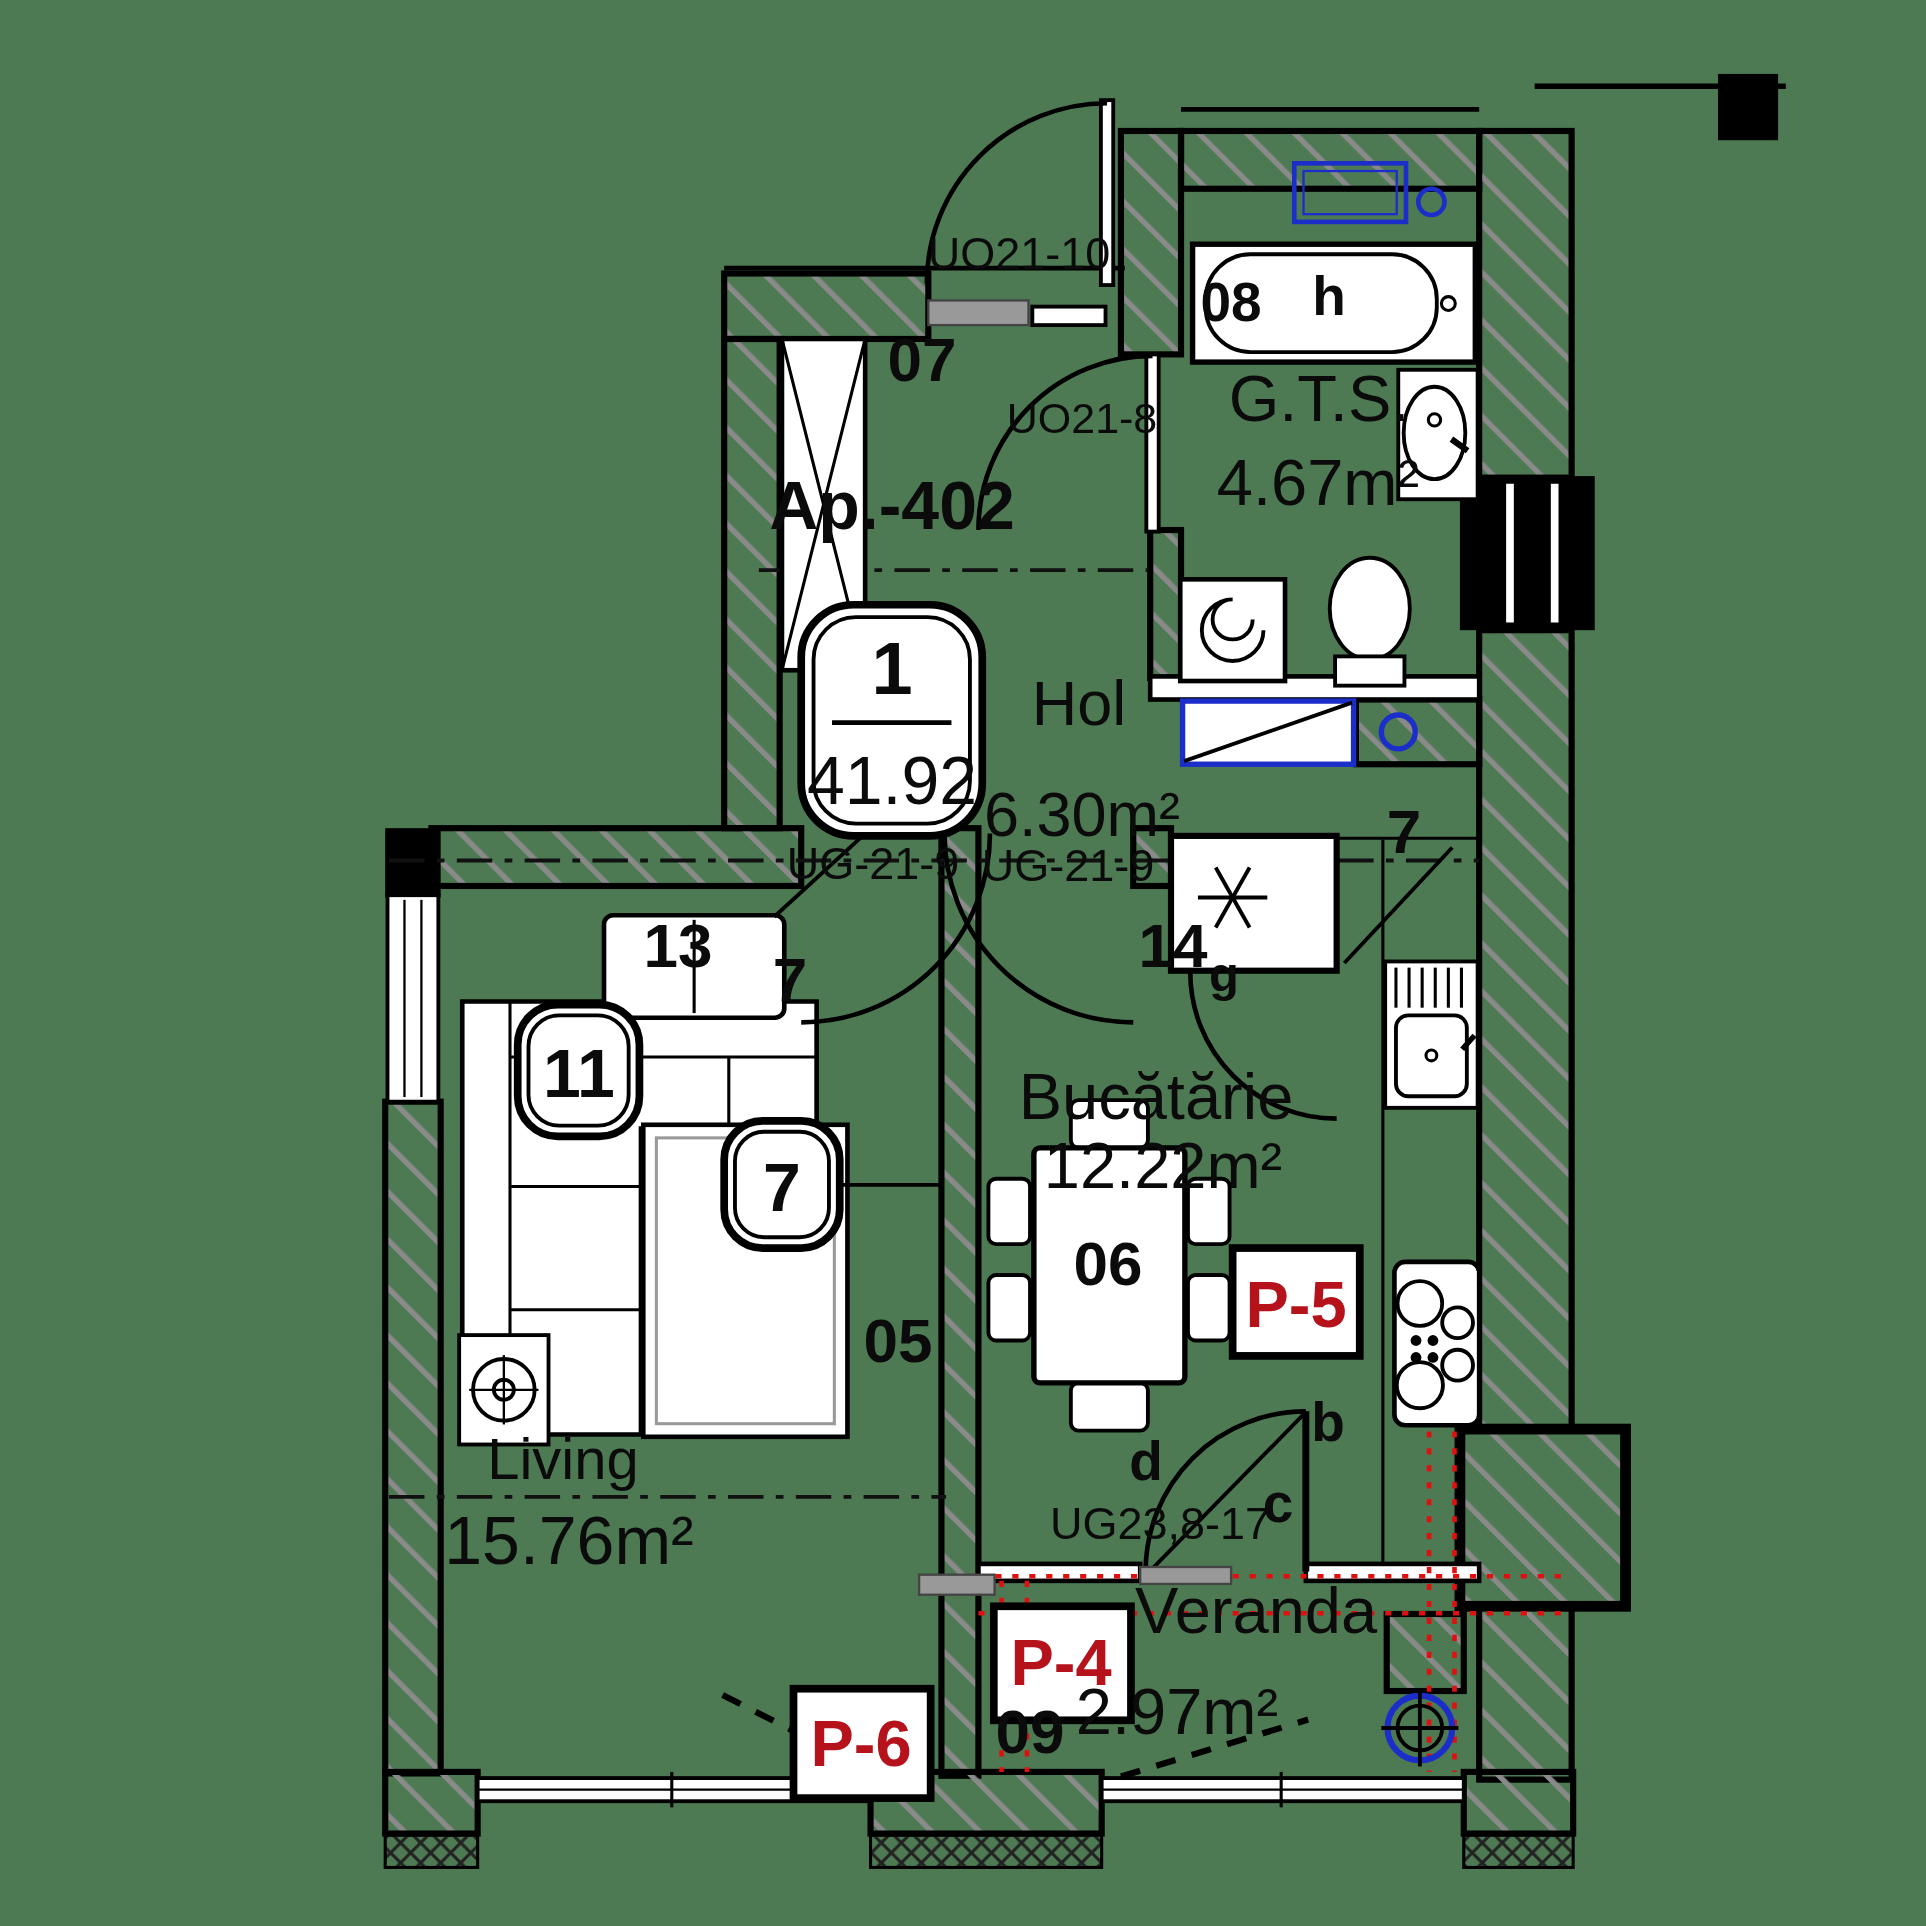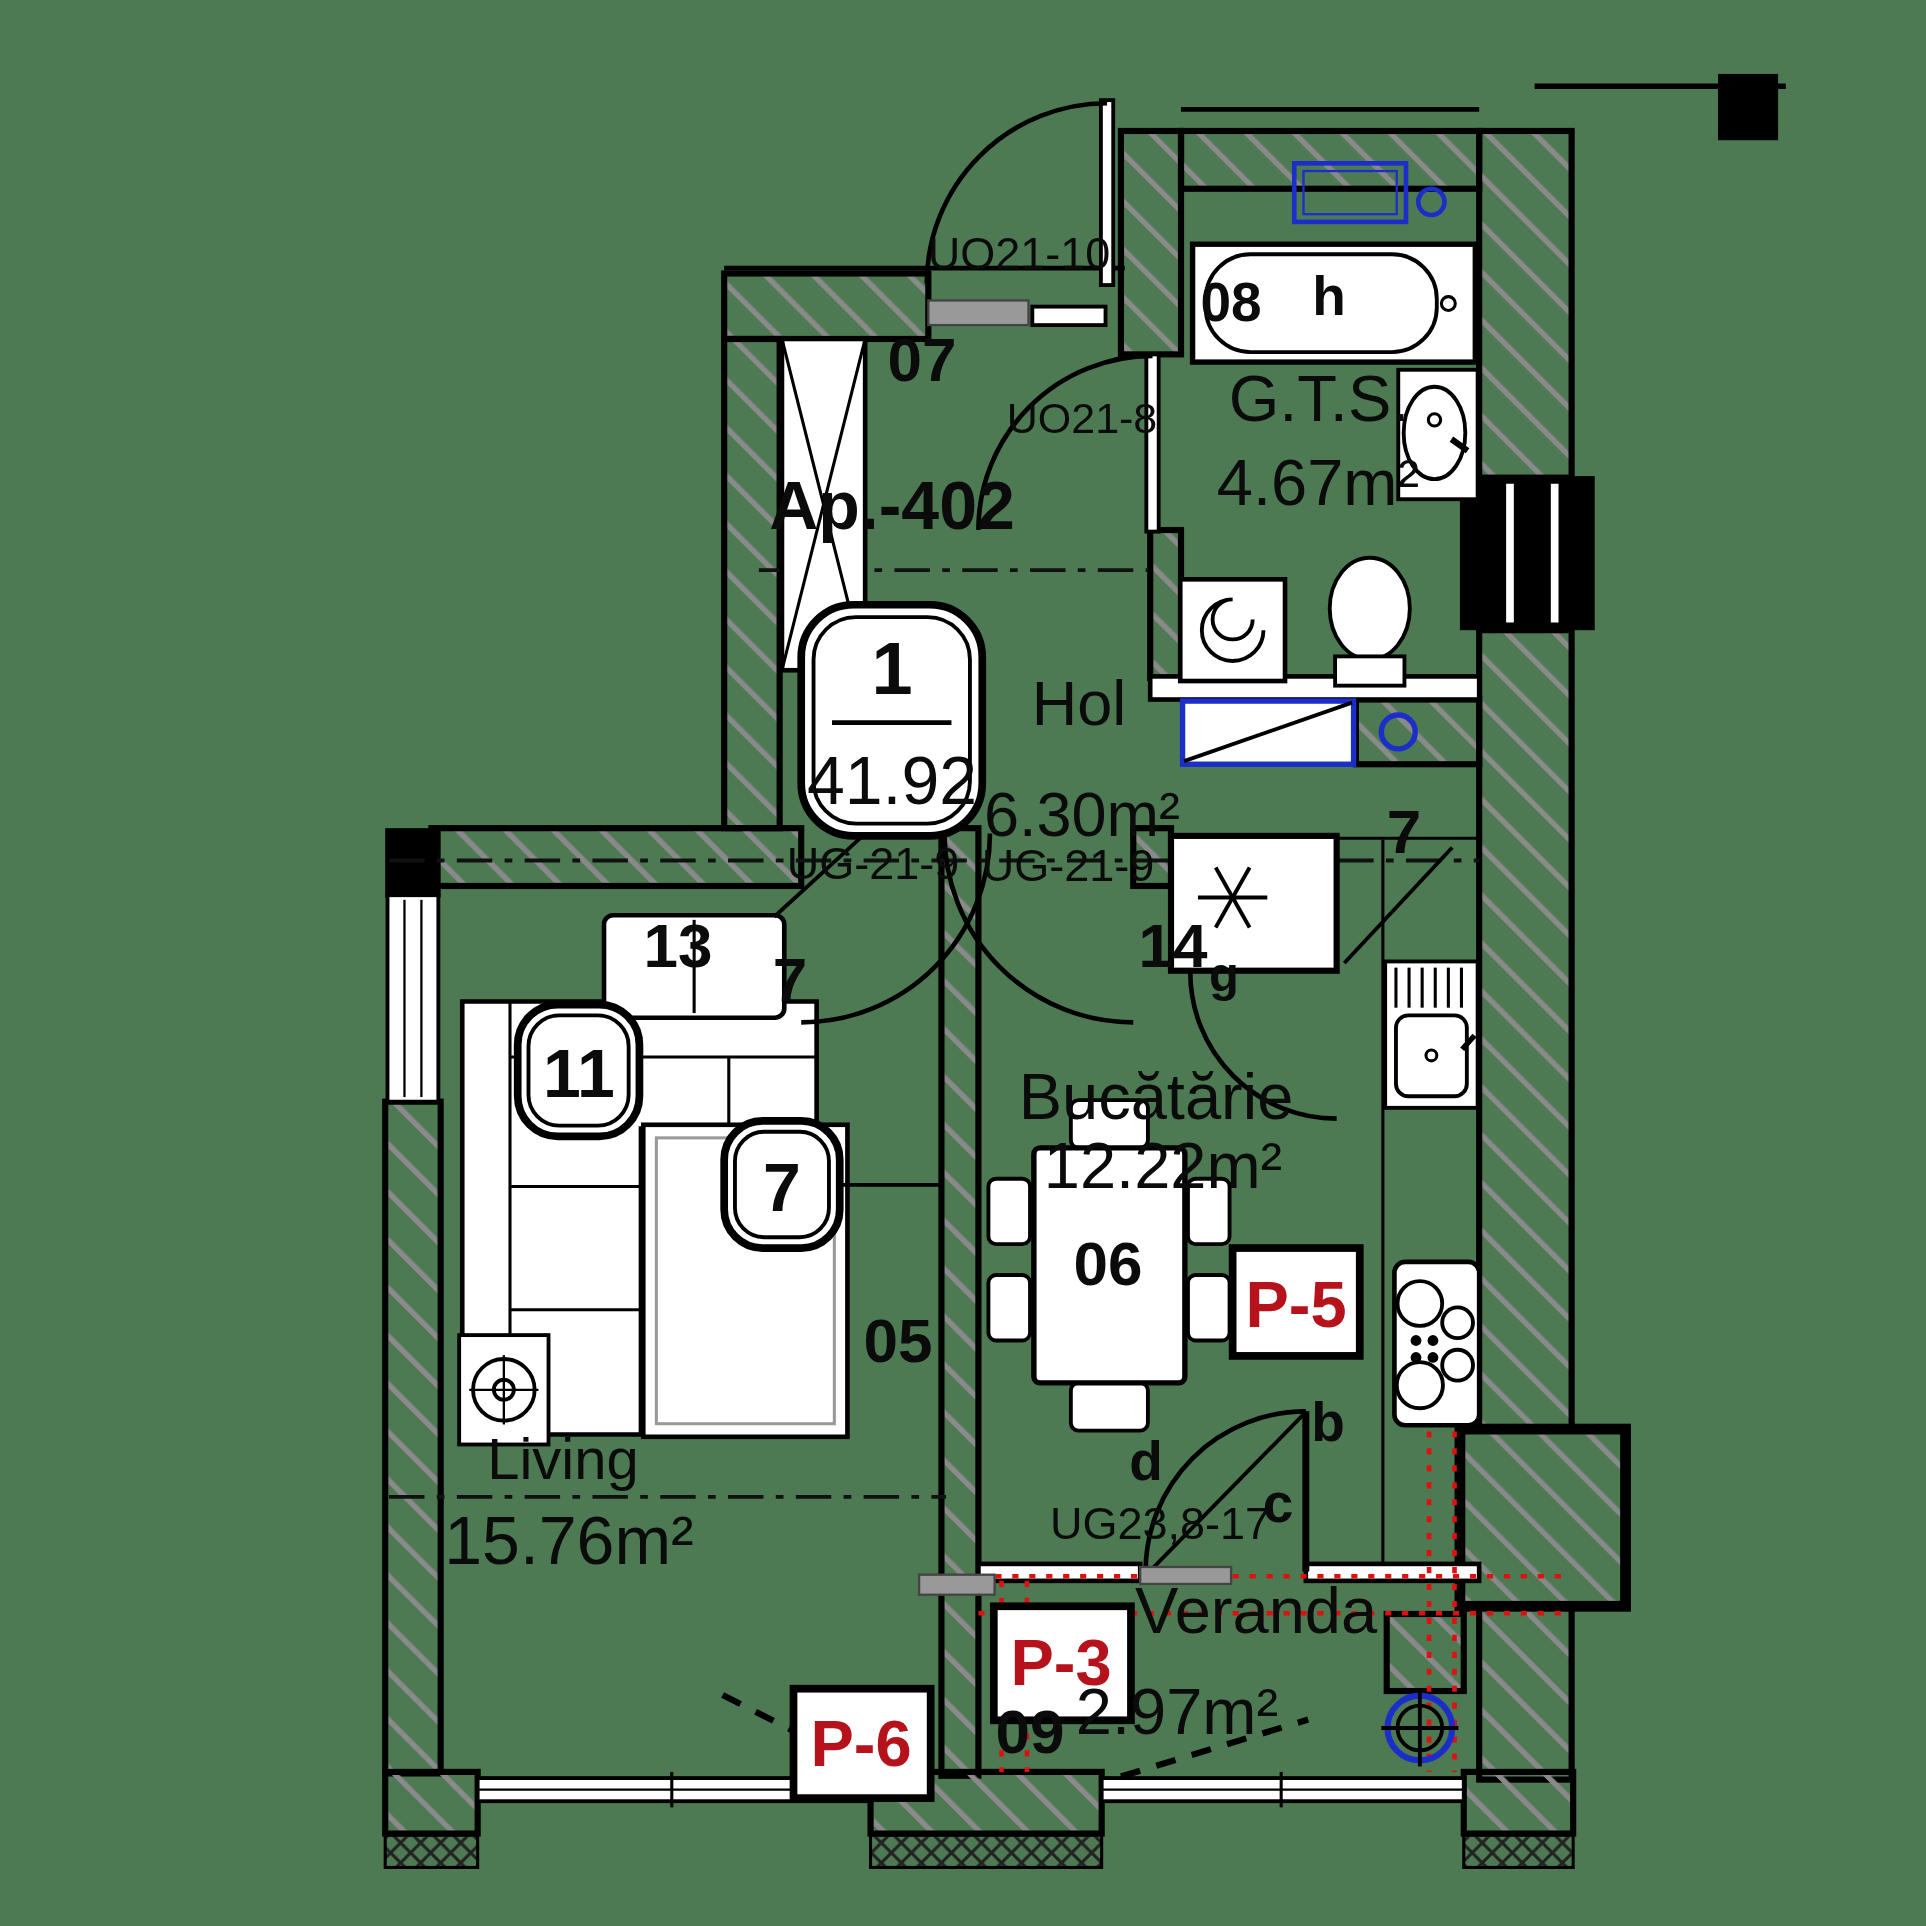--- a/index.html
+++ b/index.html
@@ -312,19 +312,19 @@
     <span class="label" style="left: 1152px; top: 1165px; font-size: 65px; padding-left: 22px;">12.22m²</span>
     <span class="label" style="left: 1108px; top: 1264px; font-size: 62px; font-weight: bold;">06</span>
     <span class="label" style="left: 1296px; top: 1304px; font-size: 65px; font-weight: bold; color: rgb(181, 18, 27);">P-5</span>
     <span class="label" style="left: 1173px; top: 946px; font-size: 62px; font-weight: bold; text-align: right;">14</span>
     <span class="label" style="left: 1224px; top: 974px; font-size: 49px; font-weight: bold;">g</span>
     <span class="label" style="left: 1404px; top: 832px; font-size: 62px; font-weight: bold;">7</span>
     <span class="label" style="left: 1328px; top: 1422px; font-size: 55px; font-weight: bold;">b</span>
     <span class="label" style="left: 1278px; top: 1503px; font-size: 55px; font-weight: bold;">c</span>
     <span class="label" style="left: 1146px; top: 1461px; font-size: 55px; font-weight: bold;">d</span>
     <span class="label" style="left: 1160px; top: 1523px; font-size: 45px;">UG23,8-17</span>
-    <span class="label" style="left: 1061px; top: 1662px; font-size: 65px; font-weight: bold; color: rgb(181, 18, 27);">P-3</span>
+    <span class="label" style="left: 1061px; top: 1662px; font-size: 65px; font-weight: bold; color: rgb(181, 18, 27);">P-4</span>
     <span class="label" style="left: 1030px; top: 1732px; font-size: 62px; font-weight: bold;">09</span>
     <span class="label" style="left: 1256px; top: 1610px; font-size: 65px;">Veranda</span>
     <span class="label" style="left: 1177px; top: 1711px; font-size: 65px;">2.97m²</span>
     <span class="label" style="left: 861px; top: 1743px; font-size: 65px; font-weight: bold; color: rgb(181, 18, 27);">P-6</span>
   </div>
 
 
 </body></html>

